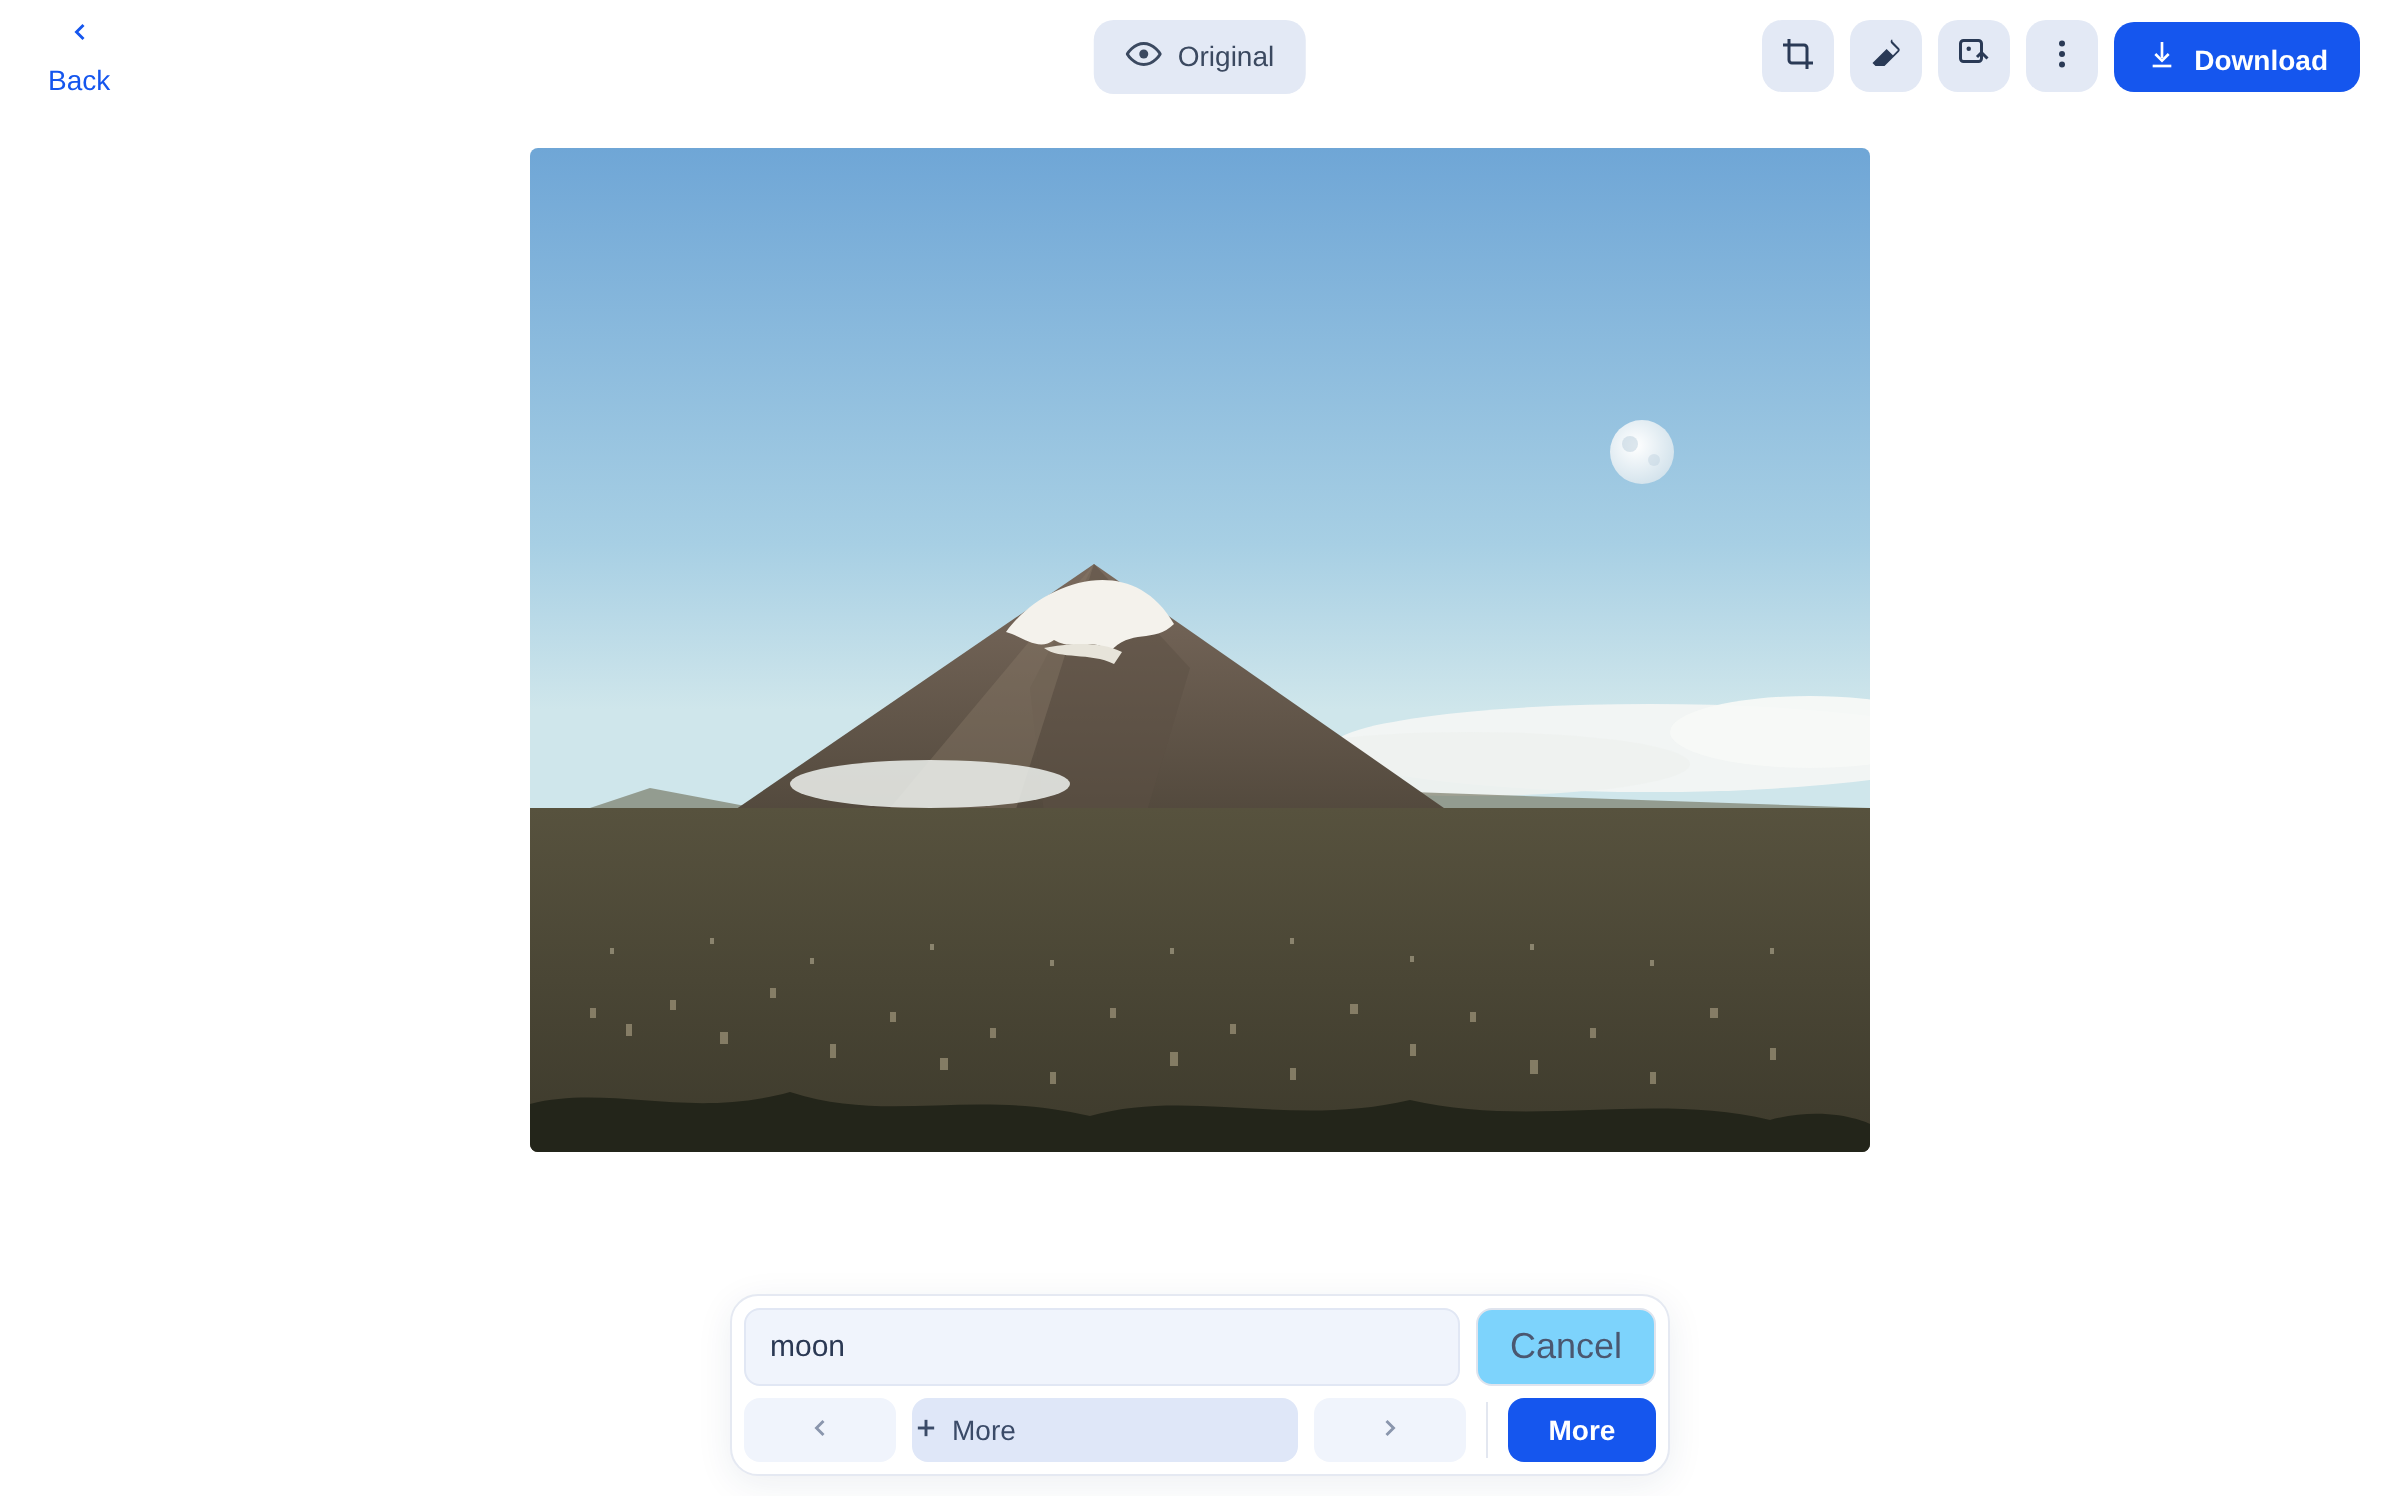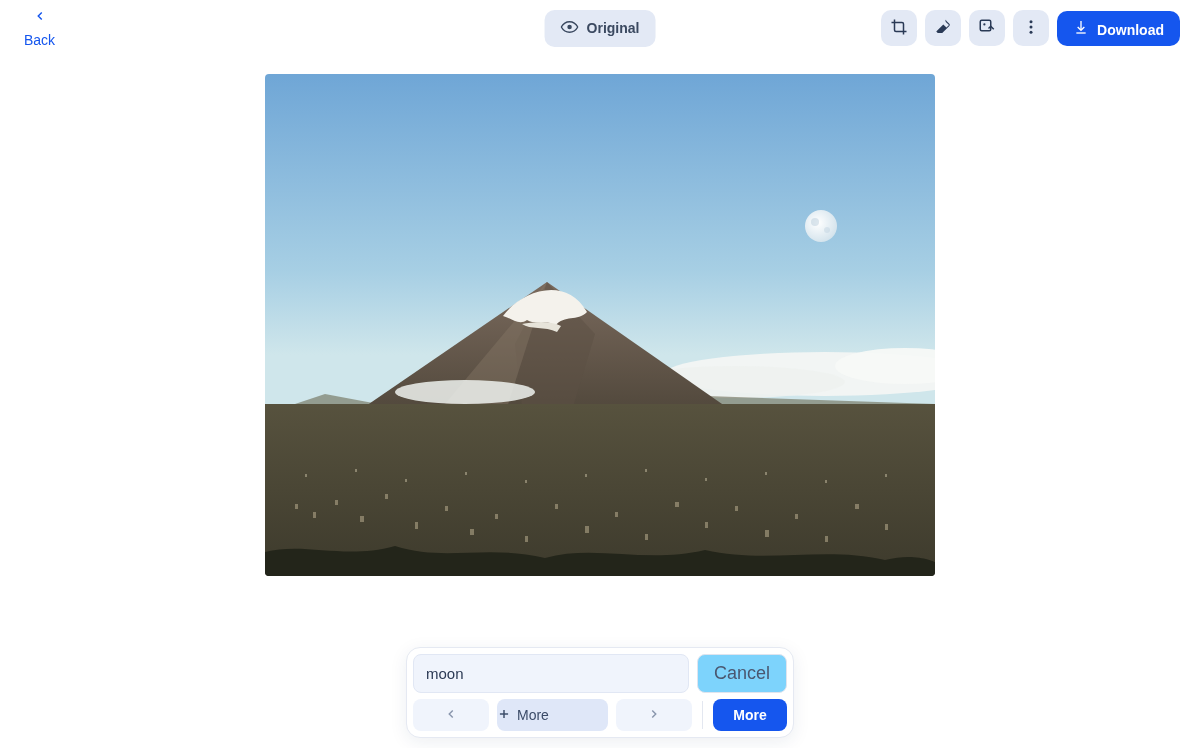--- a/index.html
+++ b/index.html
@@ -51,21 +51,21 @@
   .original-btn {
     display: inline-flex;
     align-items: center;
     gap: 8px;
     background: #e3e9f5;
     border: none;
     border-radius: 10px;
     padding: 8px 16px;
     color: #3b4960;
     font-size: 14px;
-    font-weight: 700;
+    font-weight: 400;
     cursor: pointer;
   }
   .original-btn svg { width: 18px; height: 18px; fill: #3b4960; }
 
   .right-tools {
     display: inline-flex;
     align-items: center;
     gap: 8px;
   }
   .icon-btn {
@@ -112,21 +112,21 @@
     overflow: hidden;
   }
   .canvas-area svg { display:block; width:100%; height:100%; }
 
   
   .panel {
     position: absolute;
     left: 50%;
     transform: translateX(-50%);
     bottom: 10px;
-    width: 388px;
+    width: 470px;
     background: #fff;
     border: 1px solid #e5e9f2;
     border-radius: 14px;
     box-shadow: 0 4px 18px rgba(30,50,90,0.08);
     padding: 6px;
     display: flex;
     flex-direction: column;
     gap: 6px;
   }
   .row1 { display:flex; gap:8px; align-items:stretch; }

